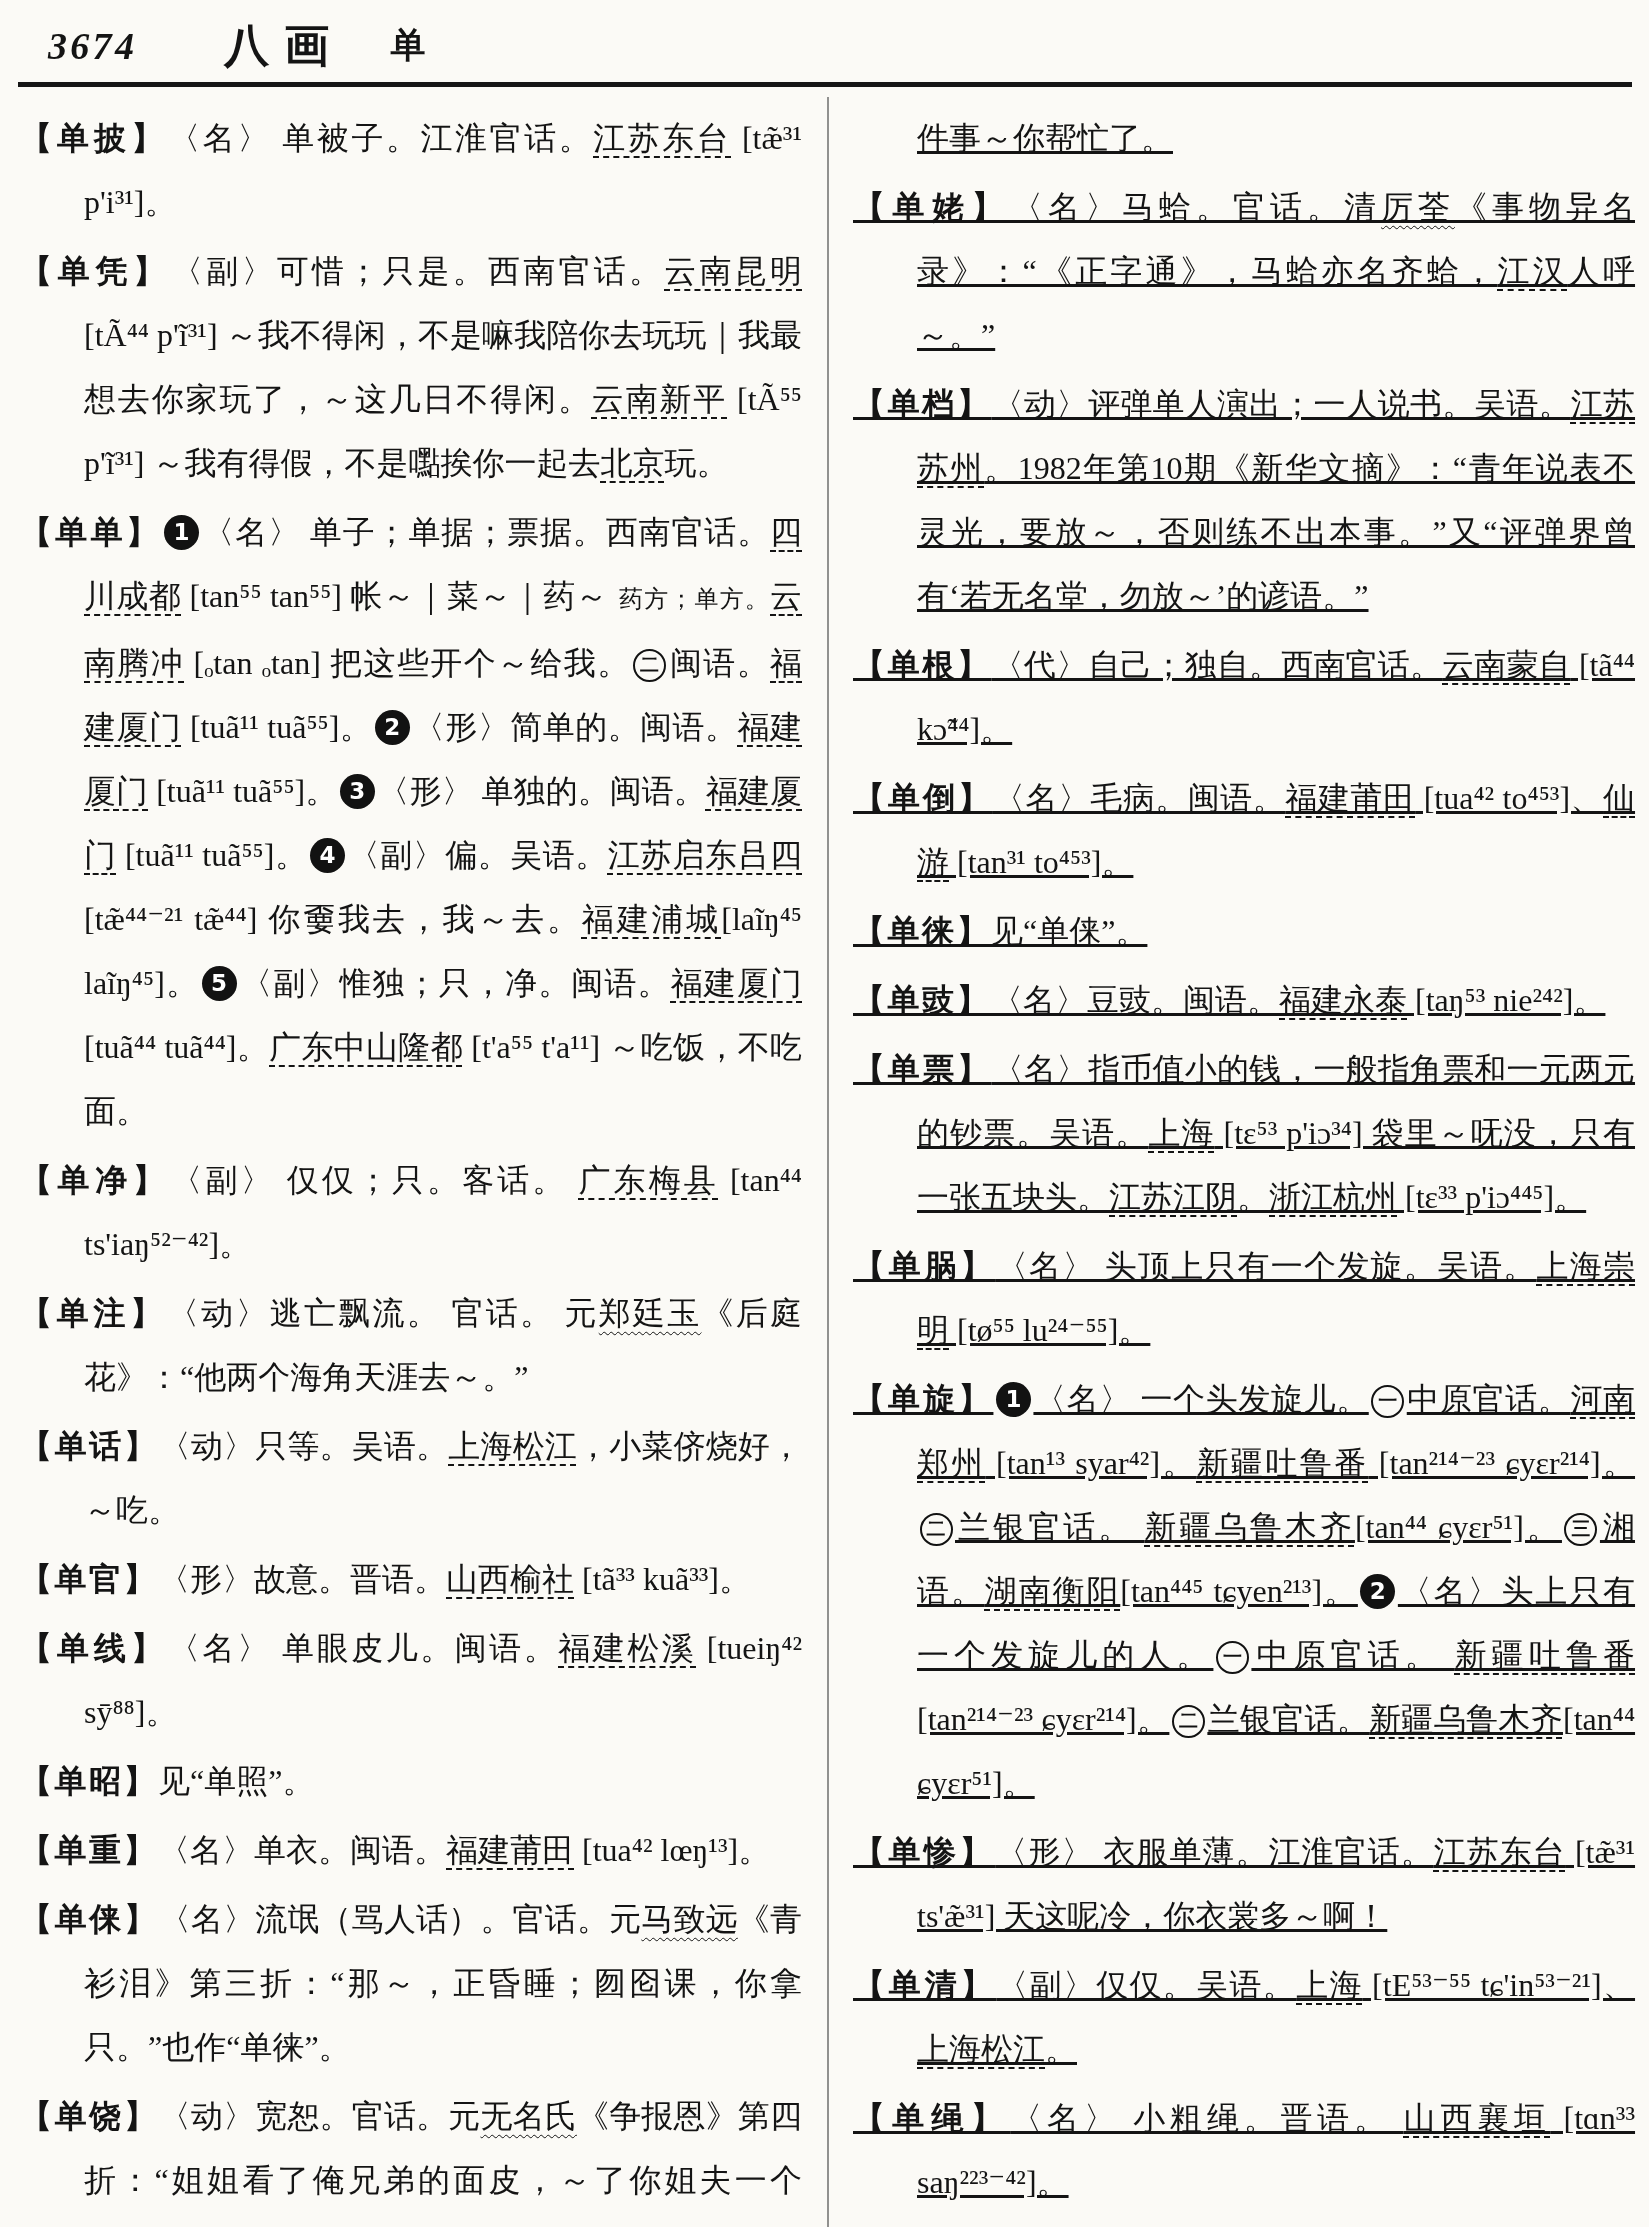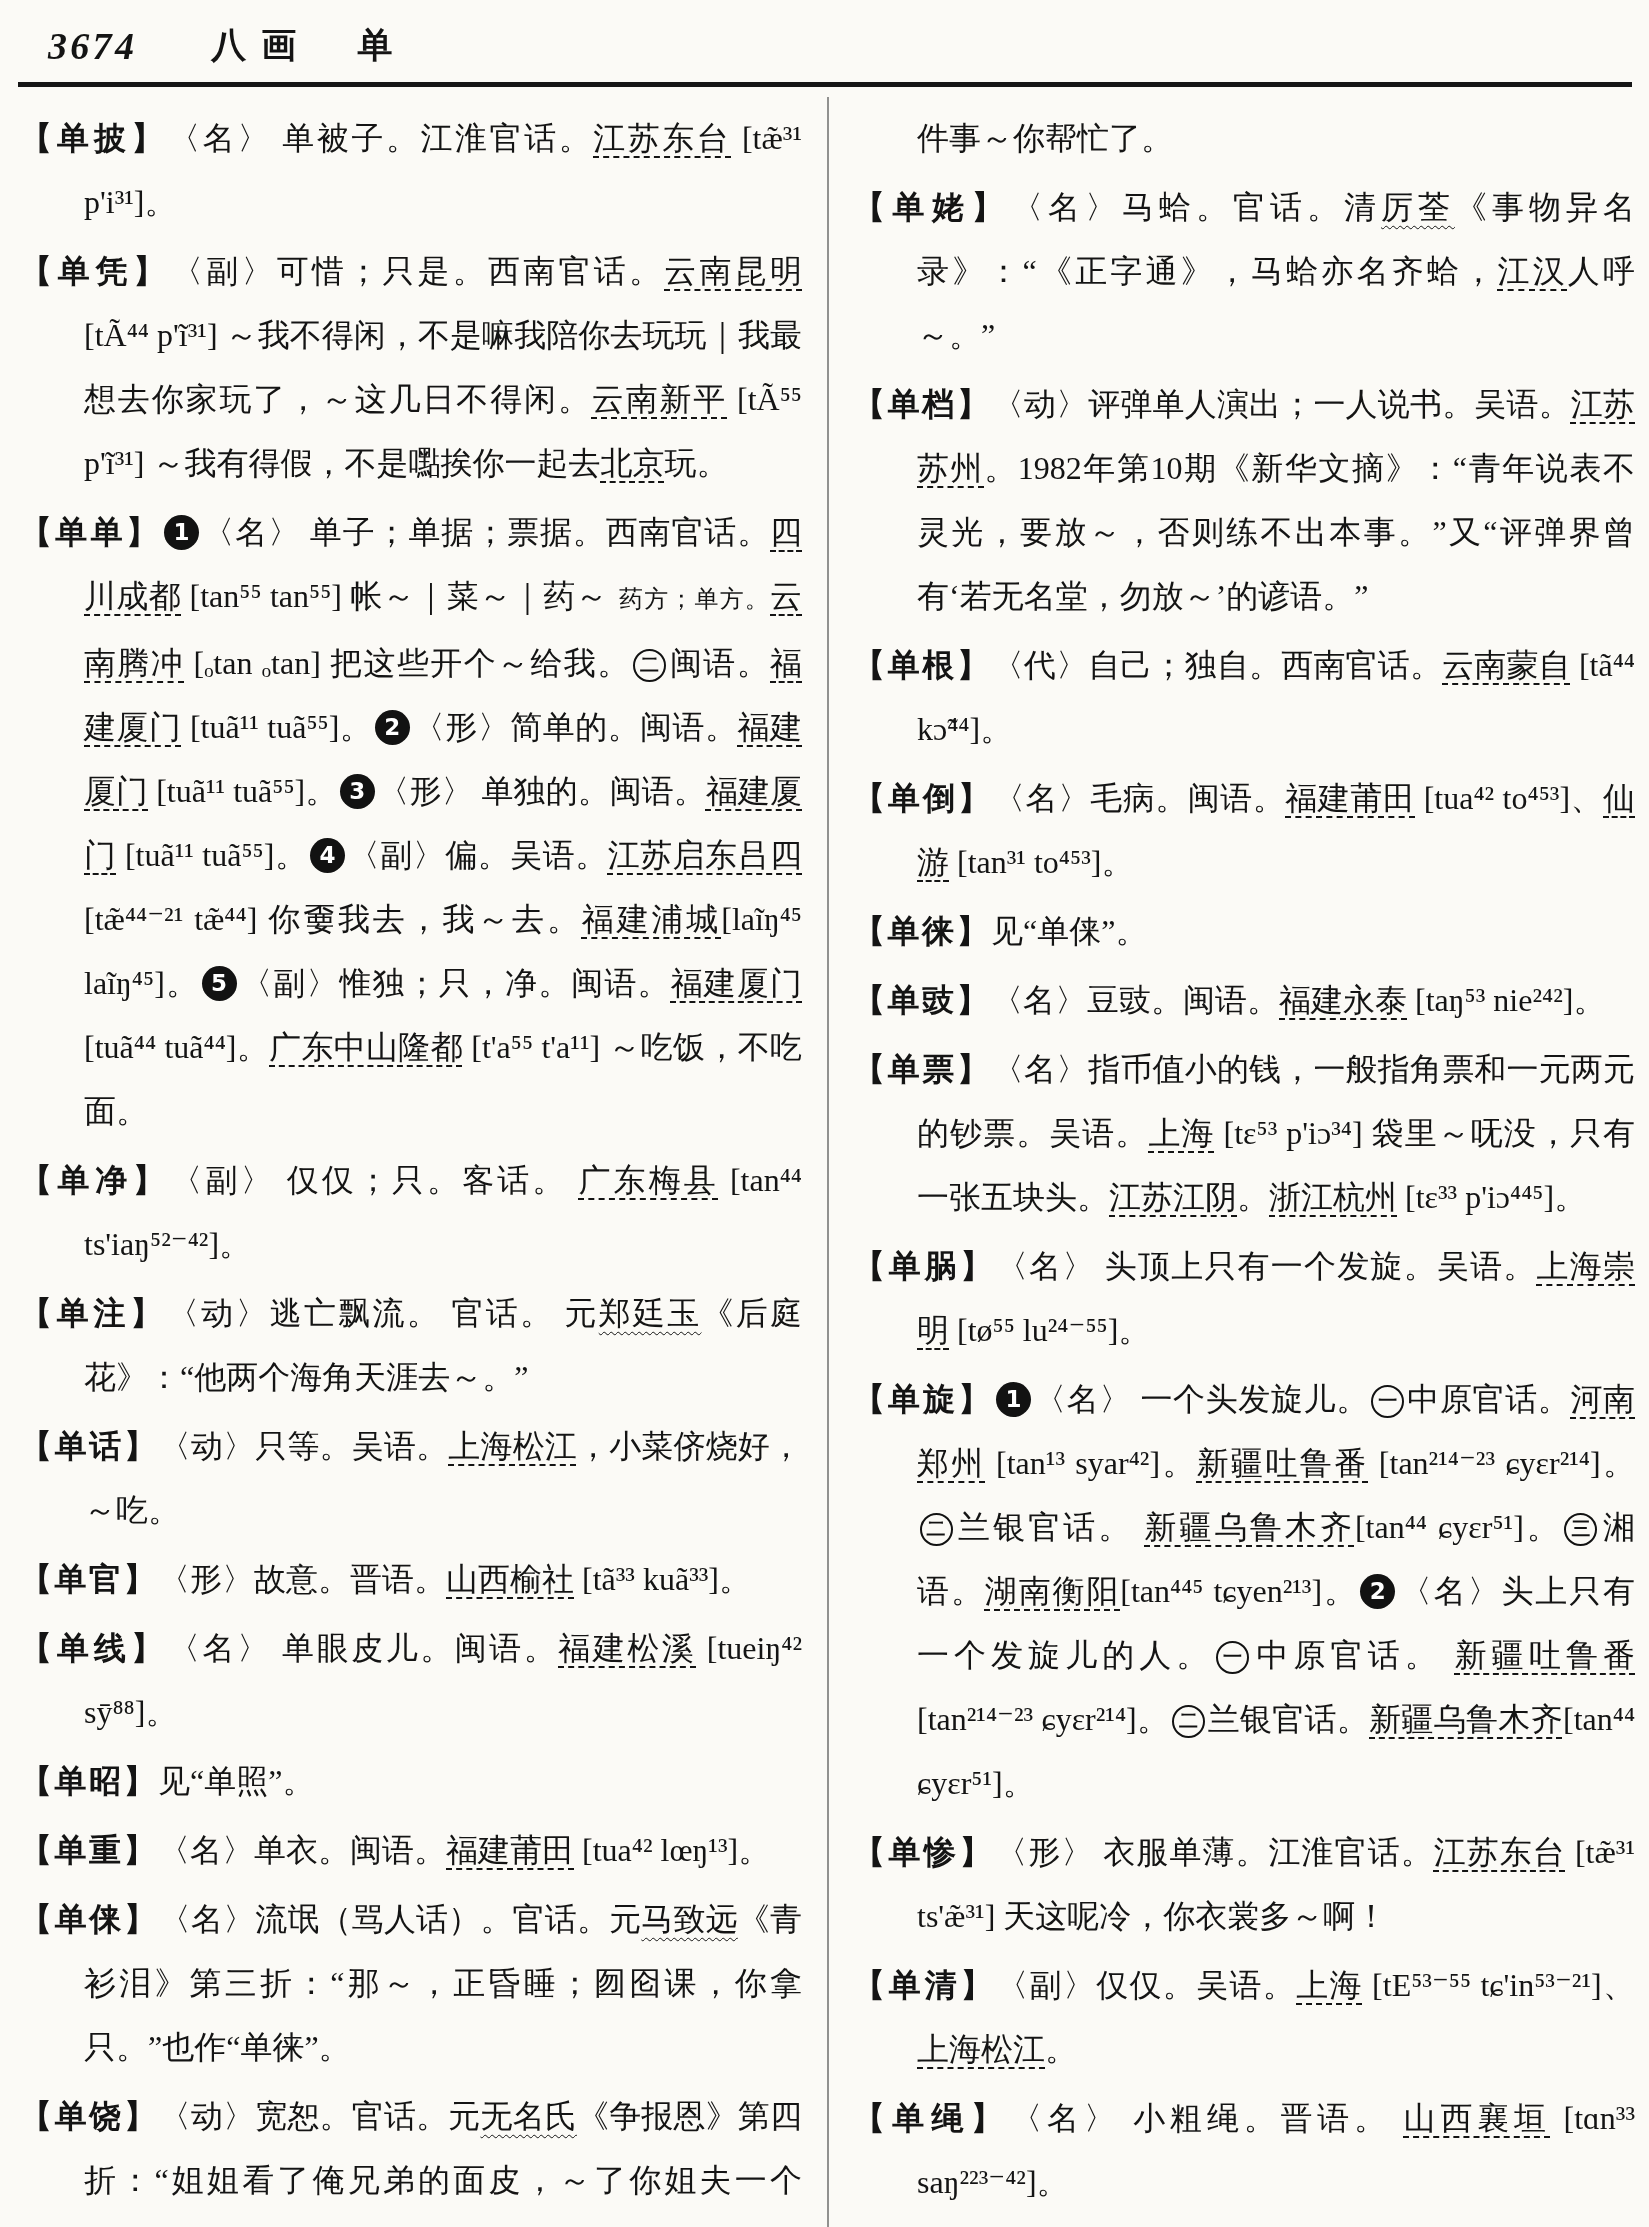--- a/index.html
+++ b/index.html
@@ -11,32 +11,32 @@
     font-family:"Liberation Serif","DejaVu Serif",serif;
     overflow:hidden;
   }
   .page-header{
     position:absolute;top:11.5px;left:48px;right:33px;height:68px;
     display:flex;align-items:center;gap:38px;
   }
   .page-num{
     font-size:38px;font-weight:bold;font-style:italic;letter-spacing:3.3px;text-align:center;
   }
-  .section-label{font-size:35px;font-weight:bold;letter-spacing:15px;margin-left:36px;}
+  .section-label{font-size:45px;font-weight:bold;letter-spacing:15px;margin-left:49px;}
   .radical-label{font-size:35px;font-weight:bold;margin-left:8.2px;}
   .header-rule{
     position:absolute;top:82px;left:18px;width:1614px;height:5px;
     background:#161616;border:0;
   }
   .col{
     position:absolute;top:106px;width:782px;
     font-size:32px;line-height:64px;text-align:justify;
   }
   .col-left{left:20px;}
-  .col-right{left:853px;}
+  .col-right{left:853px;text-decoration:underline;}
   .col-divider{
     position:absolute;left:827px;top:97px;height:2130px;width:1.6px;
     background:#3a3a3a;opacity:.55;
   }
   .entry{
     padding-left:64px;text-indent:-64px;
     margin:0 0 5px 0;
   }
   .entry.cont{padding-left:64px;text-indent:0;}
   .hw{font-weight:bold;letter-spacing:2.5px;}

